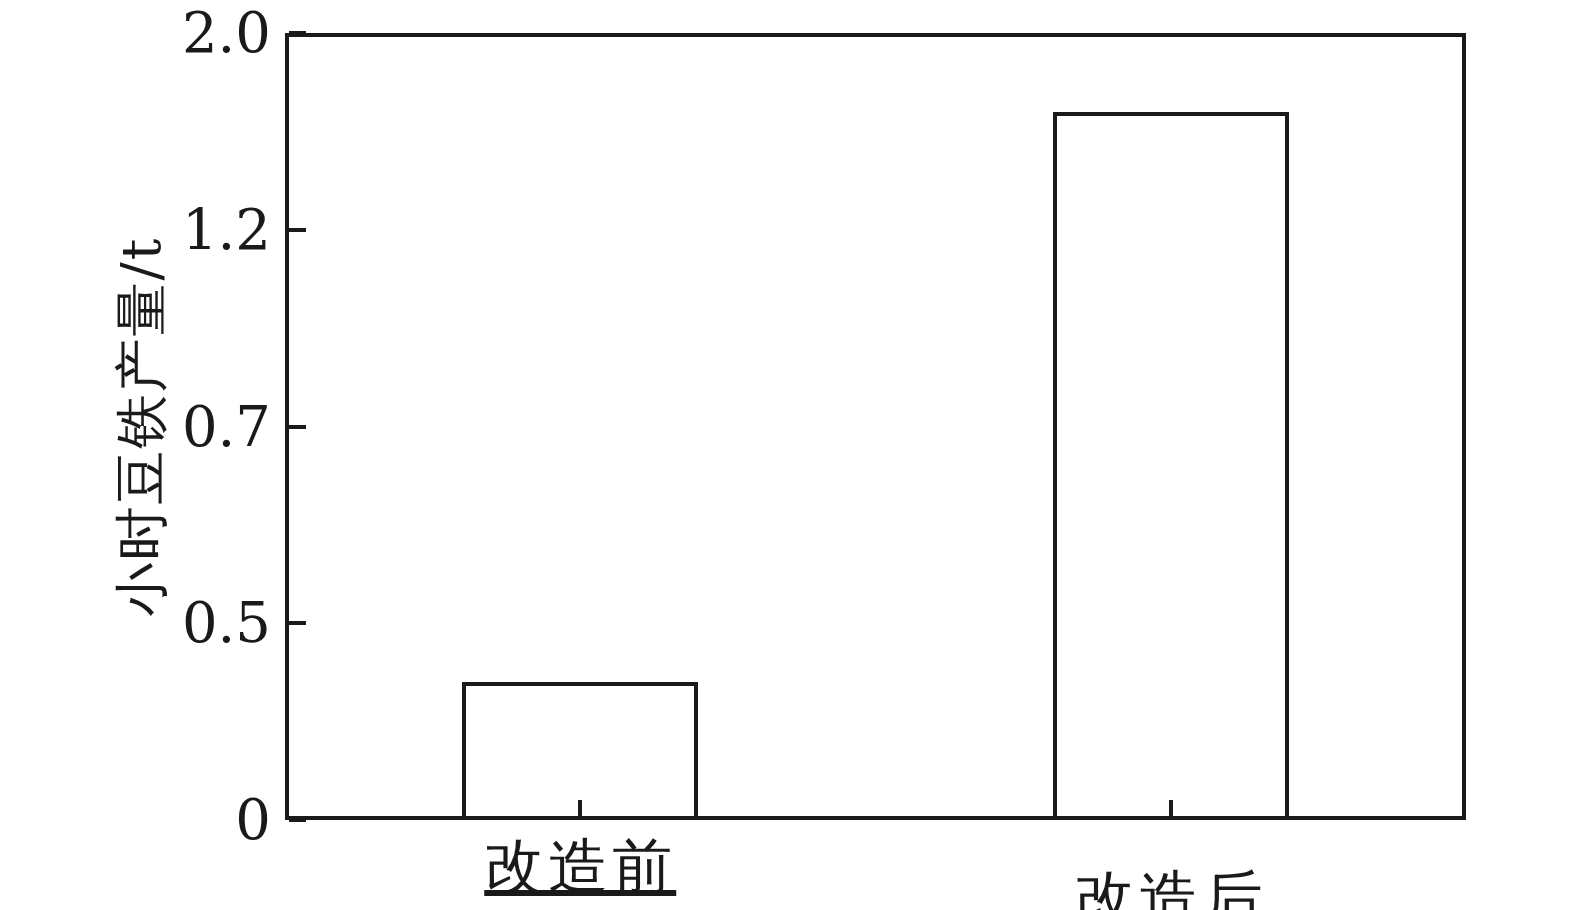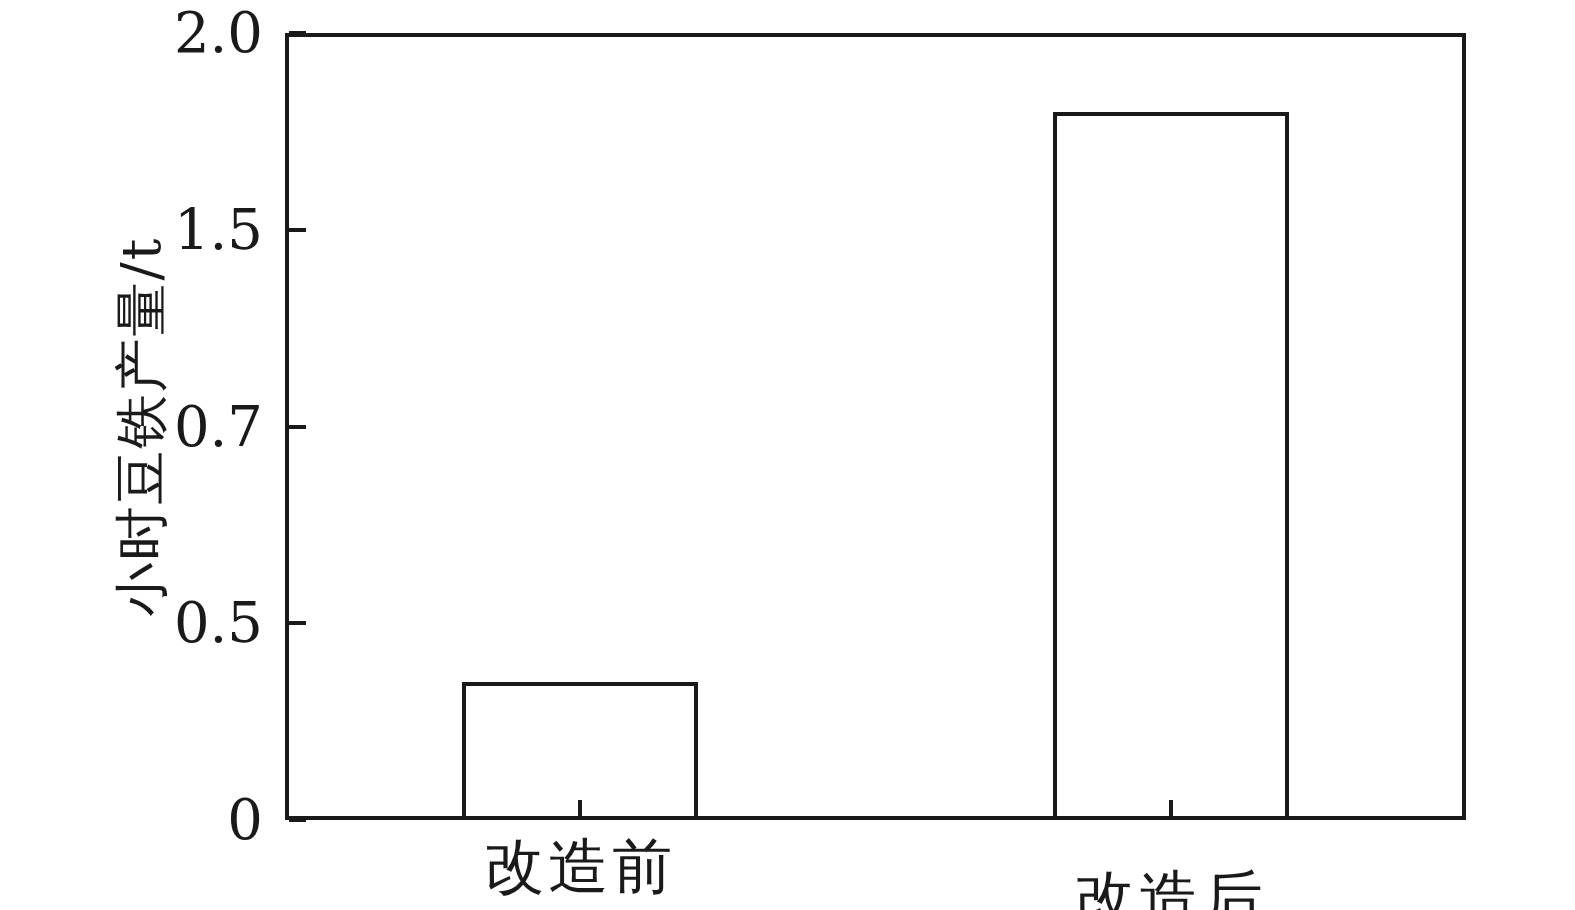--- a/index.html
+++ b/index.html
@@ -33,36 +33,37 @@
   .y-tick, .x-tick {
     position: absolute;
     background: #1a1a1a;
     z-index: 3;
   }
   .y-tick { width: 17px; height: 4px; }
   .x-tick { width: 4px; height: 16px; }
   .y-tick-label {
     position: absolute;
     width: 200px;
-    left: 63px;
+    left: 71px;
     text-align: right;
     font-size: 56px;
     line-height: 56px;
     white-space: nowrap;
     z-index: 4;
   }
   .x-tick-label {
     position: absolute;
     top: 833px;
     transform: translateX(-50%);
     font-size: 60px;
     line-height: 66px;
     white-space: nowrap;
     letter-spacing: 4px;
     z-index: 4;
+    text-decoration: underline;
   }
   .y-title {
     position: absolute;
     left: 85px;
     top: 33px;
     width: 115px;
     height: 787px;
     display: flex;
     align-items: center;
     justify-content: center;
@@ -85,21 +86,21 @@
     <span>小时豆铁产量/t</span>
   </div>
   <div id="dynamic-layer">
       <div class="y-tick" style="left: 289px; top: 818px;"></div>
       <div class="y-tick-label" style="top: 792px;">0</div>
       <div class="y-tick" style="left: 289px; top: 621.25px;"></div>
       <div class="y-tick-label" style="top: 595.25px;">0.5</div>
       <div class="y-tick" style="left: 289px; top: 424.5px;"></div>
       <div class="y-tick-label" style="top: 398.5px;">0.7</div>
       <div class="y-tick" style="left: 289px; top: 227.75px;"></div>
-      <div class="y-tick-label" style="top: 201.75px;">1.5</div>
+      <div class="y-tick-label" style="top: 201.75px;">1.2</div>
       <div class="y-tick" style="left: 289px; top: 31px;"></div>
       <div class="y-tick-label" style="top: 5px;">2.0</div>
       <div class="bar" style="left: 462.25px; top: 682.275px; width: 236px; height: 137.725px;"></div>
       <div class="x-tick" style="left: 578.25px; top: 800px;"></div>
       <div class="x-tick-label" style="left: 580.25px;">改造前</div>
       <div class="bar" style="left: 1052.75px; top: 111.7px; width: 236px; height: 708.3px;"></div>
       <div class="x-tick" style="left: 1168.75px; top: 800px;"></div>
       <div class="x-tick-label" style="left: 1170.75px; margin-top: 32px;">改造后</div>
     </div>
 </div>

